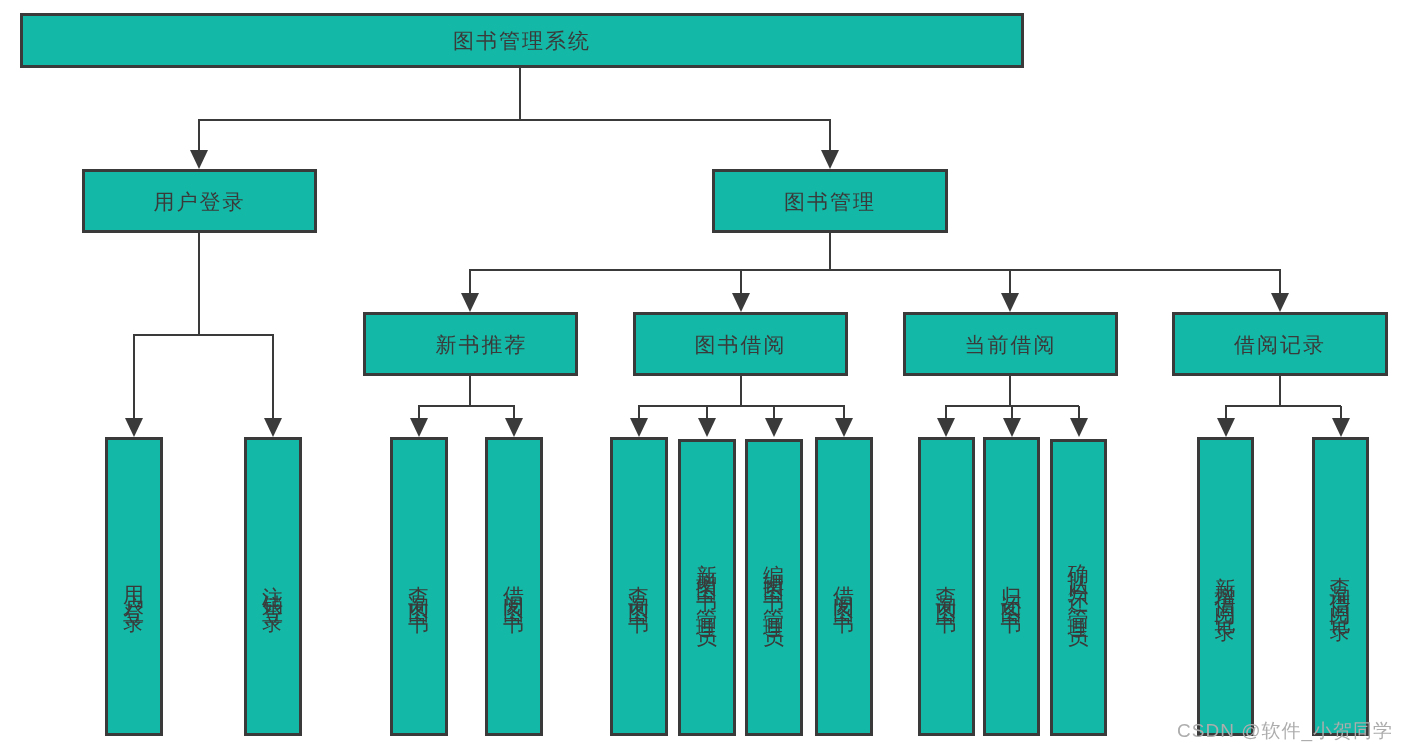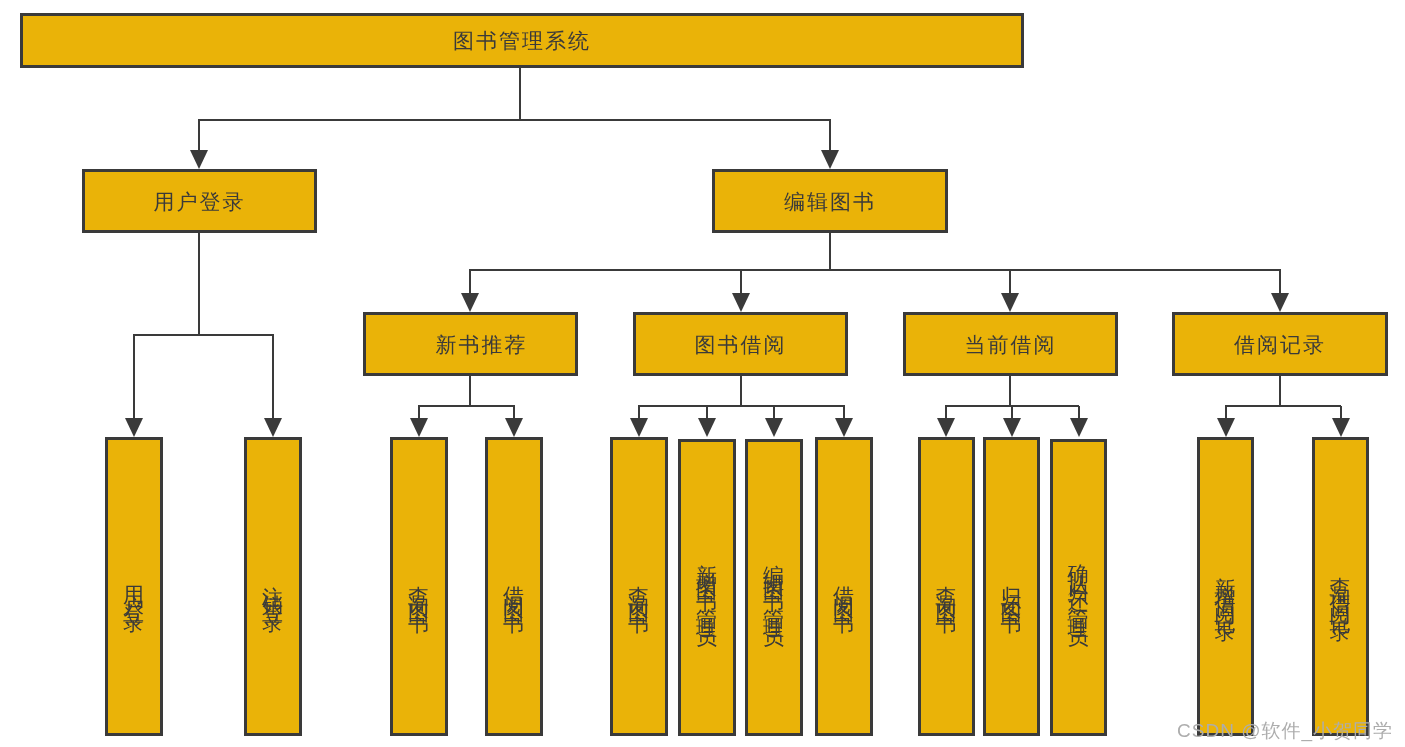--- a/index.html
+++ b/index.html
@@ -9,21 +9,21 @@
     height: 747px;
     background: #ffffff;
     font-family: "Liberation Sans", sans-serif;
     color: #3a3a3a;
     overflow: hidden;
   }
   .box {
     position: absolute;
     box-sizing: border-box;
     border: 3px solid #3a3a3a;
-    background: #eab308;
+    background: #14b8a6;
     display: flex;
     align-items: center;
     justify-content: center;
   }
   .hbox .lbl {
     font-size: 21px;
     letter-spacing: 2px;
     line-height: 1;
     white-space: nowrap;
   }
@@ -119,21 +119,21 @@
   <div class="arrow" style="left:1332px; top:418px;"></div>
 
   <div class="box hbox" style="left:20px; top:13px; width:1004px; height:55px;">
     <span class="lbl">图书管理系统</span>
   </div>
 
   <div class="box hbox" style="left:82px; top:169px; width:235px; height:64px;">
     <span class="lbl">用户登录</span>
   </div>
   <div class="box hbox" style="left:712px; top:169px; width:236px; height:64px;">
-    <span class="lbl">编辑图书</span>
+    <span class="lbl">图书管理</span>
   </div>
 
   <div class="box hbox" style="left:363px; top:312px; width:215px; height:64px;padding-left:22px;">
     <span class="lbl">新书推荐</span>
   </div>
   <div class="box hbox" style="left:903px; top:312px; width:215px; height:64px;">
     <span class="lbl">当前借阅</span>
   </div>
   <div class="box hbox" style="left:633px; top:312px; width:215px; height:64px;">
     <span class="lbl">图书借阅</span>

